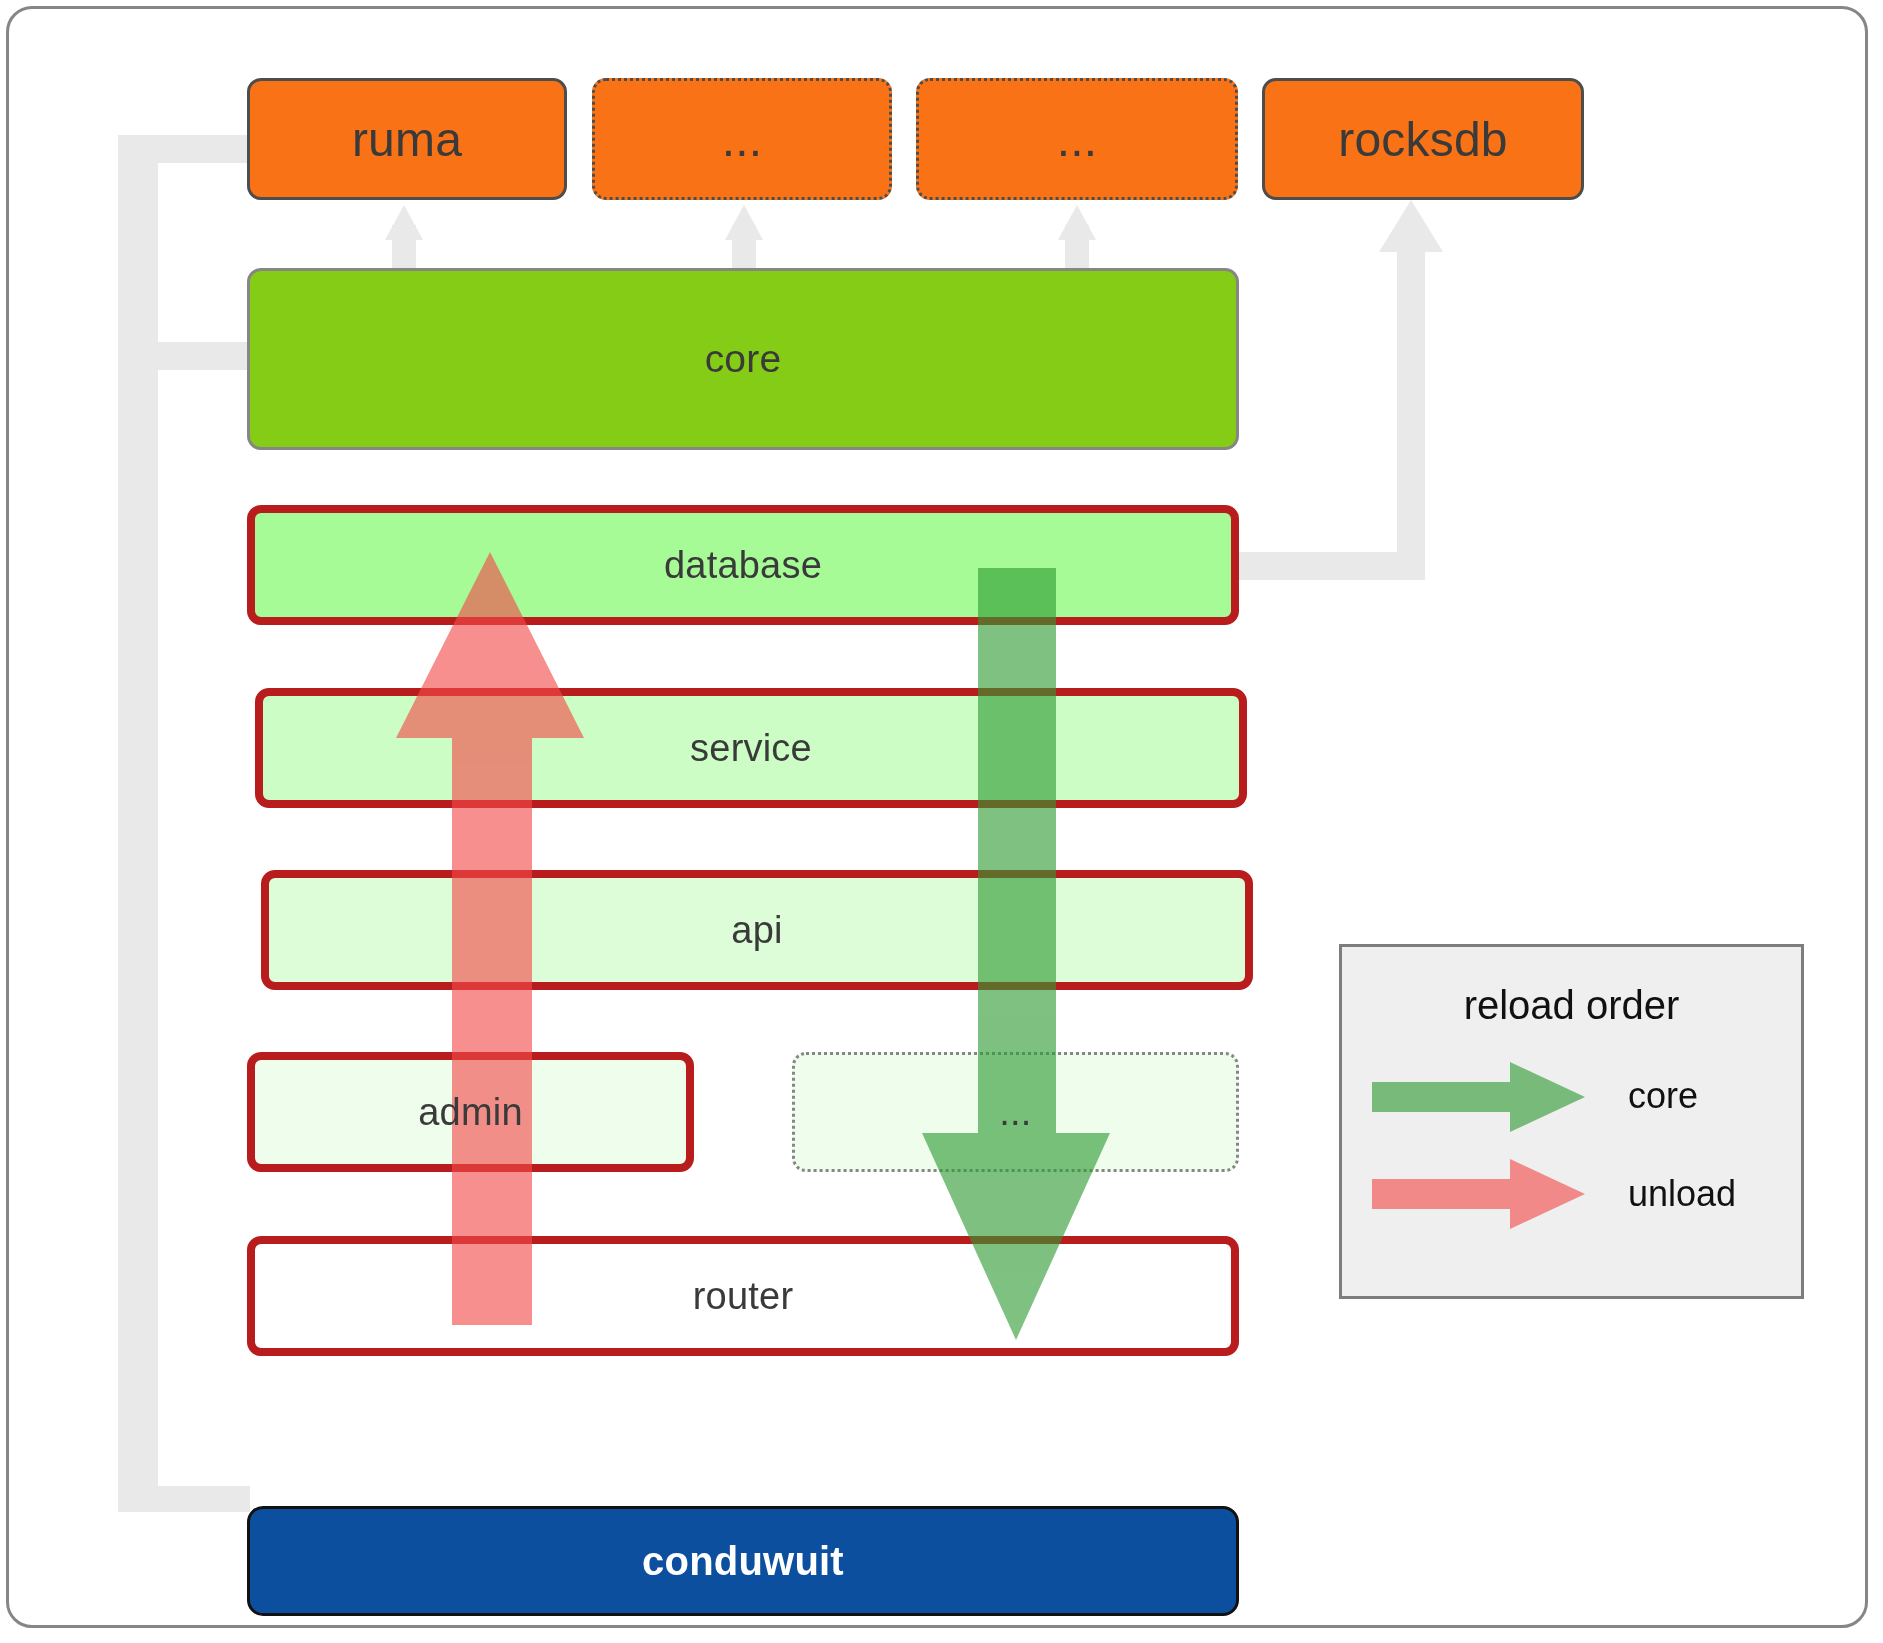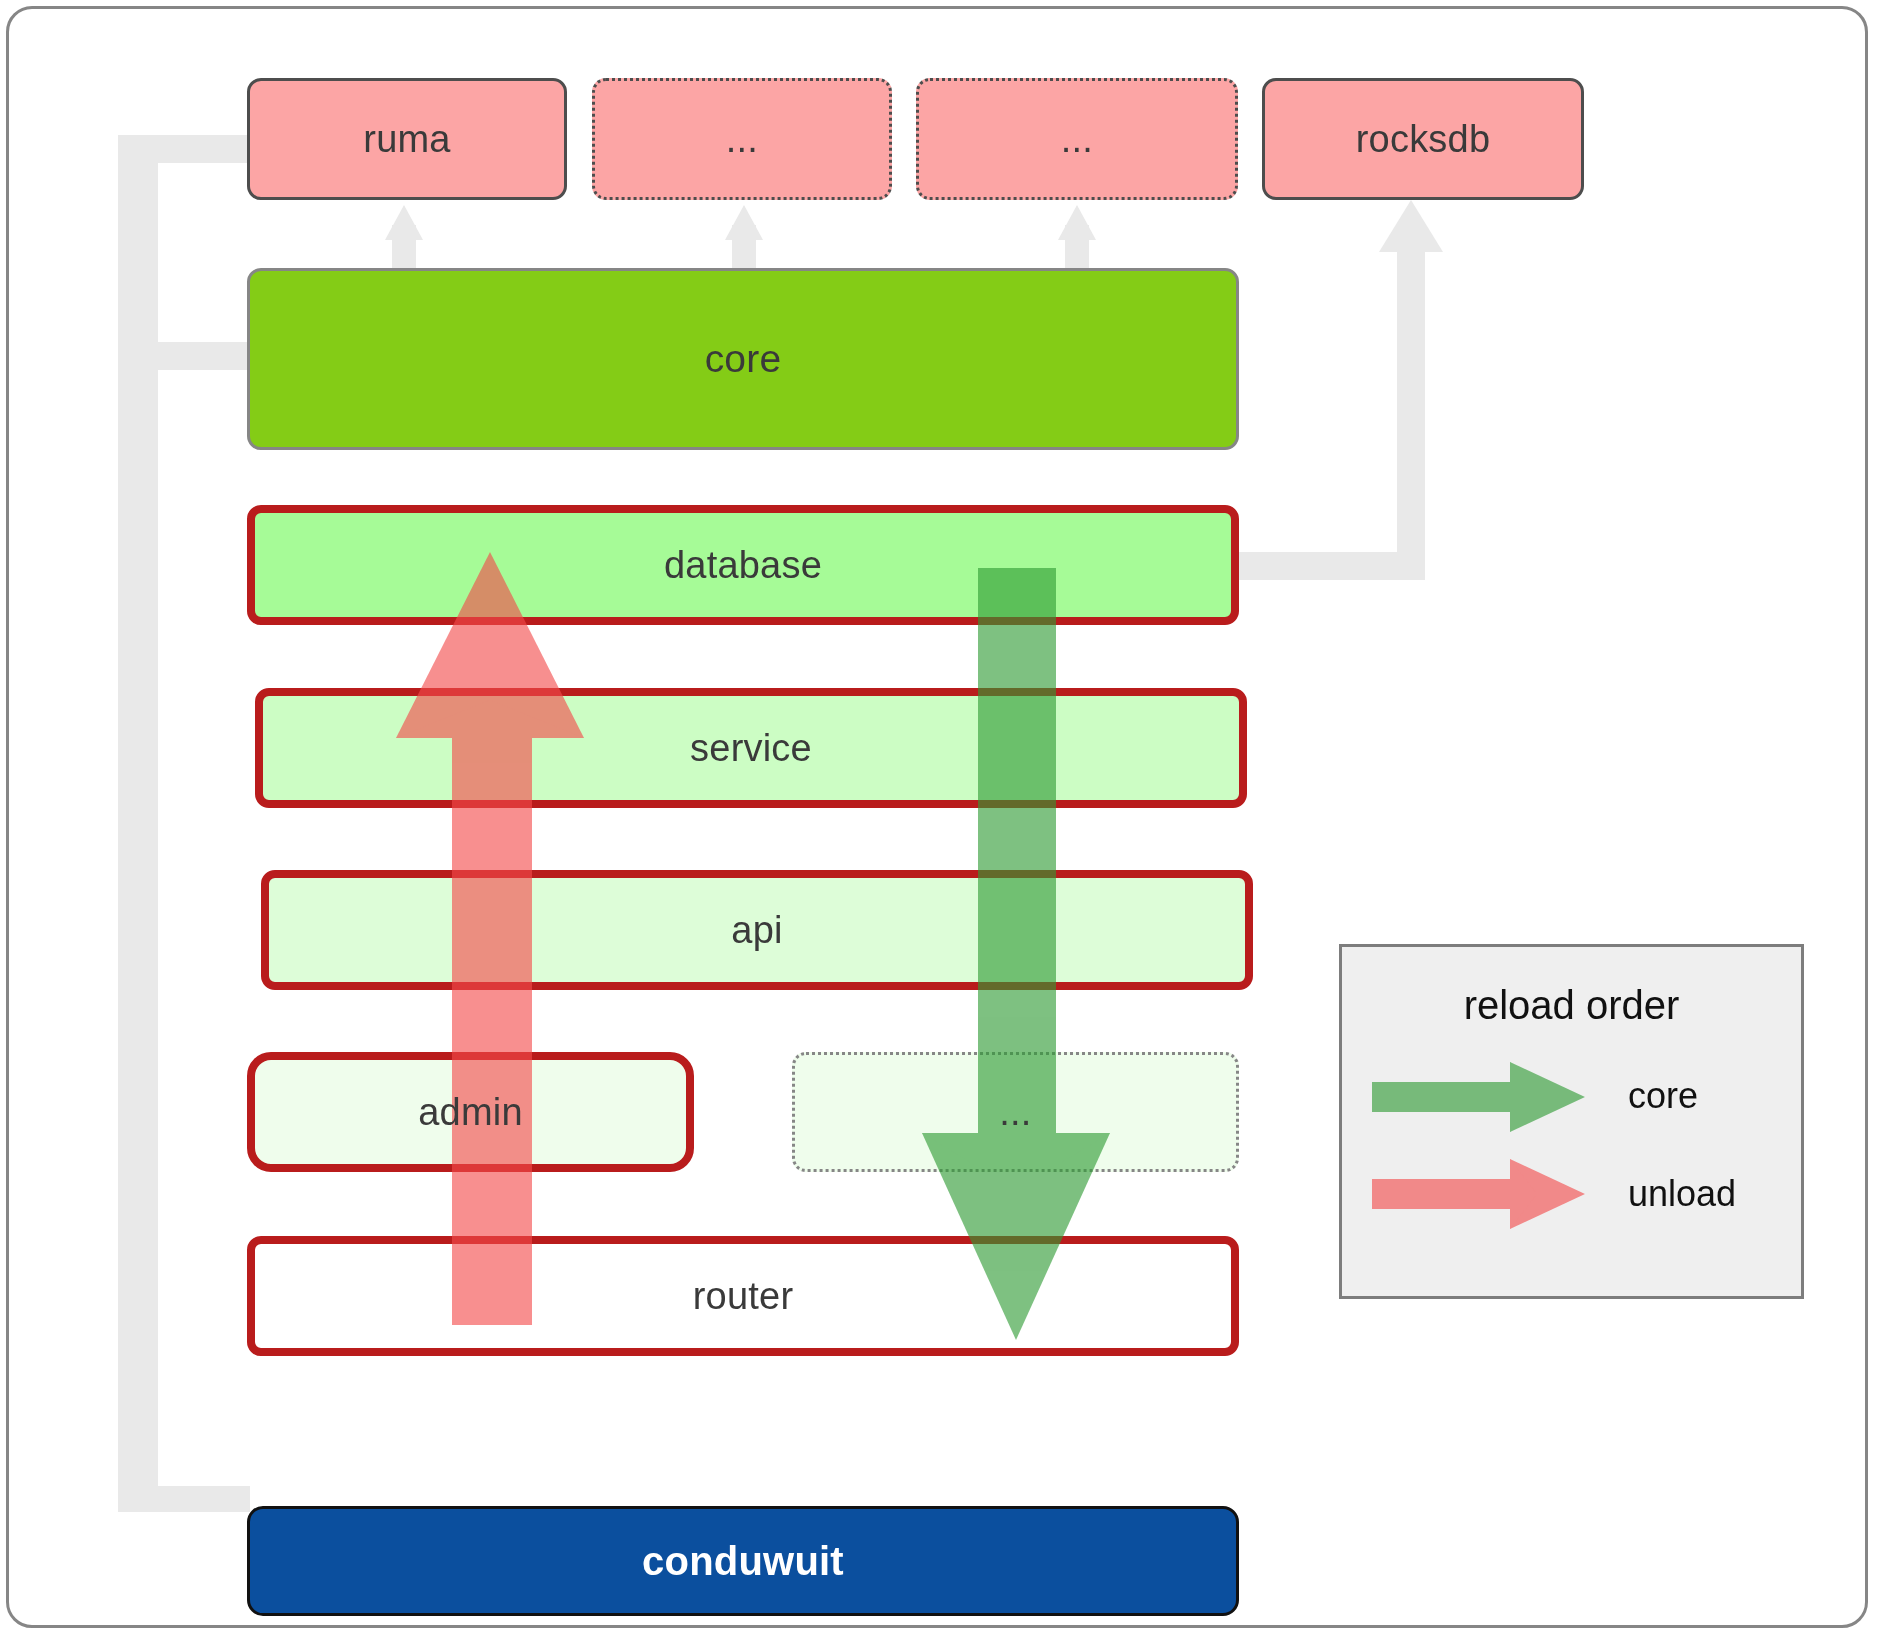--- a/index.html
+++ b/index.html
@@ -21,22 +21,22 @@
     position:absolute;box-sizing:border-box;
     display:flex;align-items:center;justify-content:center;
     border-radius:14px;
     color:#3a3a3a;
     letter-spacing:.2px;
   }
   .node span{position:relative;z-index:3;}
 
   
   .dep{
-    background:#fca5a5;border:3px solid #4d4d4d;
-    font-size:38px;
+    background:#f97316;border:3px solid #4d4d4d;
+    font-size:48px;
   }
   .dep.dashed{border:3px dotted #4d4d4d;}
 
   
   .core{
     background:#84cc16;border:3px solid #868686;font-size:39px;
   }
   
   .layerbox{border:8px solid #b91c1c;font-size:38px;}
   .layerbox.dotted{border:3px dotted #868686;}
@@ -127,21 +127,21 @@
   </div>
 
   <div class="node layerbox" style="left:247px;top:688px;width:992px;height:120px;background:#ccfdc4;margin-left:8px;">
     <span>service</span>
   </div>
 
   <div class="node layerbox" style="left:261px;top:870px;width:992px;height:120px;background:#ddfdd8;">
     <span>api</span>
   </div>
 
-  <div class="node layerbox" style="left:247px;top:1052px;width:447px;height:120px;background:#effdec;border-radius:24px;">
+  <div class="node layerbox" style="left:247px;top:1052px;width:447px;height:120px;background:#effdec;">
     <span>admin</span>
   </div>
 
   <div class="node layerbox dotted" style="left:792px;top:1052px;width:447px;height:120px;background:#effdec;">
     <span>...</span>
   </div>
 
   <div class="node layerbox" style="left:247px;top:1236px;width:992px;height:120px;background:#ffffff;">
     <span>router</span>
   </div>

